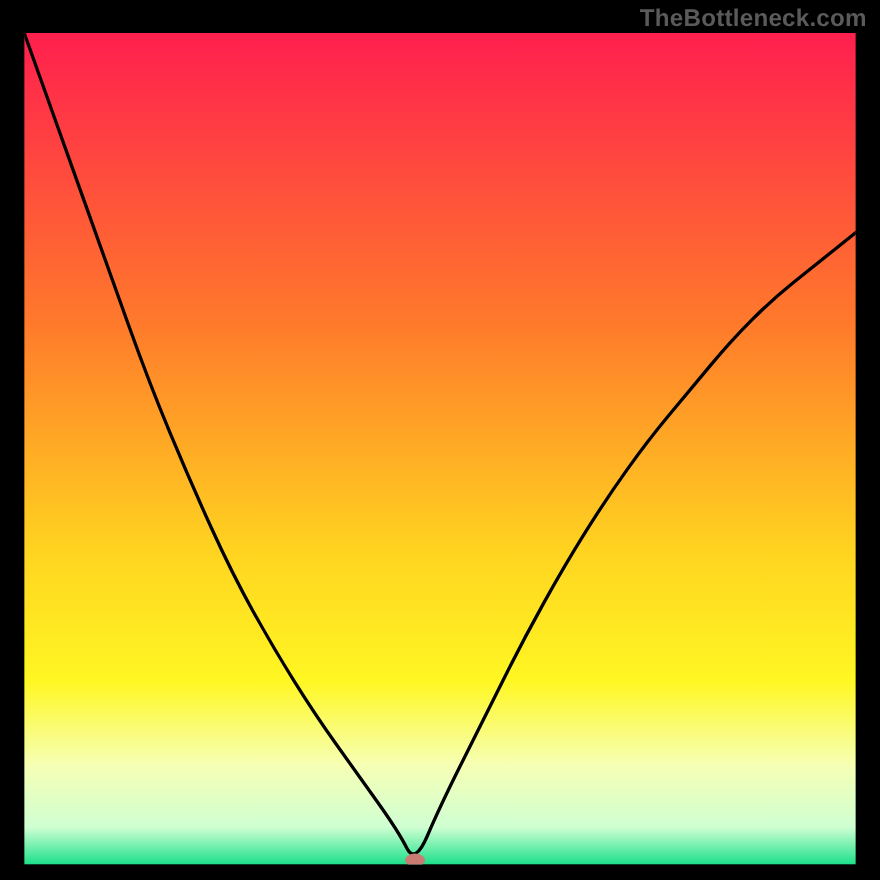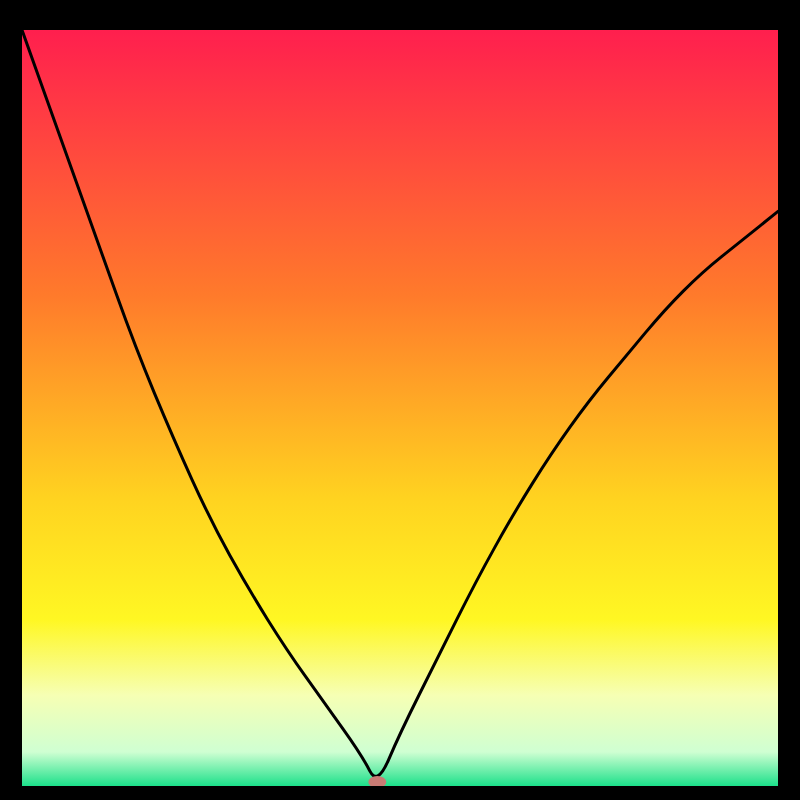--- a/index.html
+++ b/index.html
@@ -34,20 +34,21 @@
     width: 756px;
     height: 756px;
     display: block;
   }
 </style>
 </head>
 <body>
 
 <div class="frame">
 
+  <div class="watermark">TheBottleneck.com</div>
 
   <svg class="plot-outer" viewBox="0 0 756 756" preserveAspectRatio="none">
     <defs>
       <linearGradient id="bg-grad" x1="0" y1="0" x2="0" y2="1">
       <stop offset="0%" stop-color="#ff1f4e"></stop>
           <stop offset="35%" stop-color="#ff7a2b"></stop>
           <stop offset="62%" stop-color="#ffd320"></stop>
           <stop offset="78%" stop-color="#fff723"></stop>
           <stop offset="88%" stop-color="#f6ffb4"></stop>
           <stop offset="95.5%" stop-color="#cfffd2"></stop>

